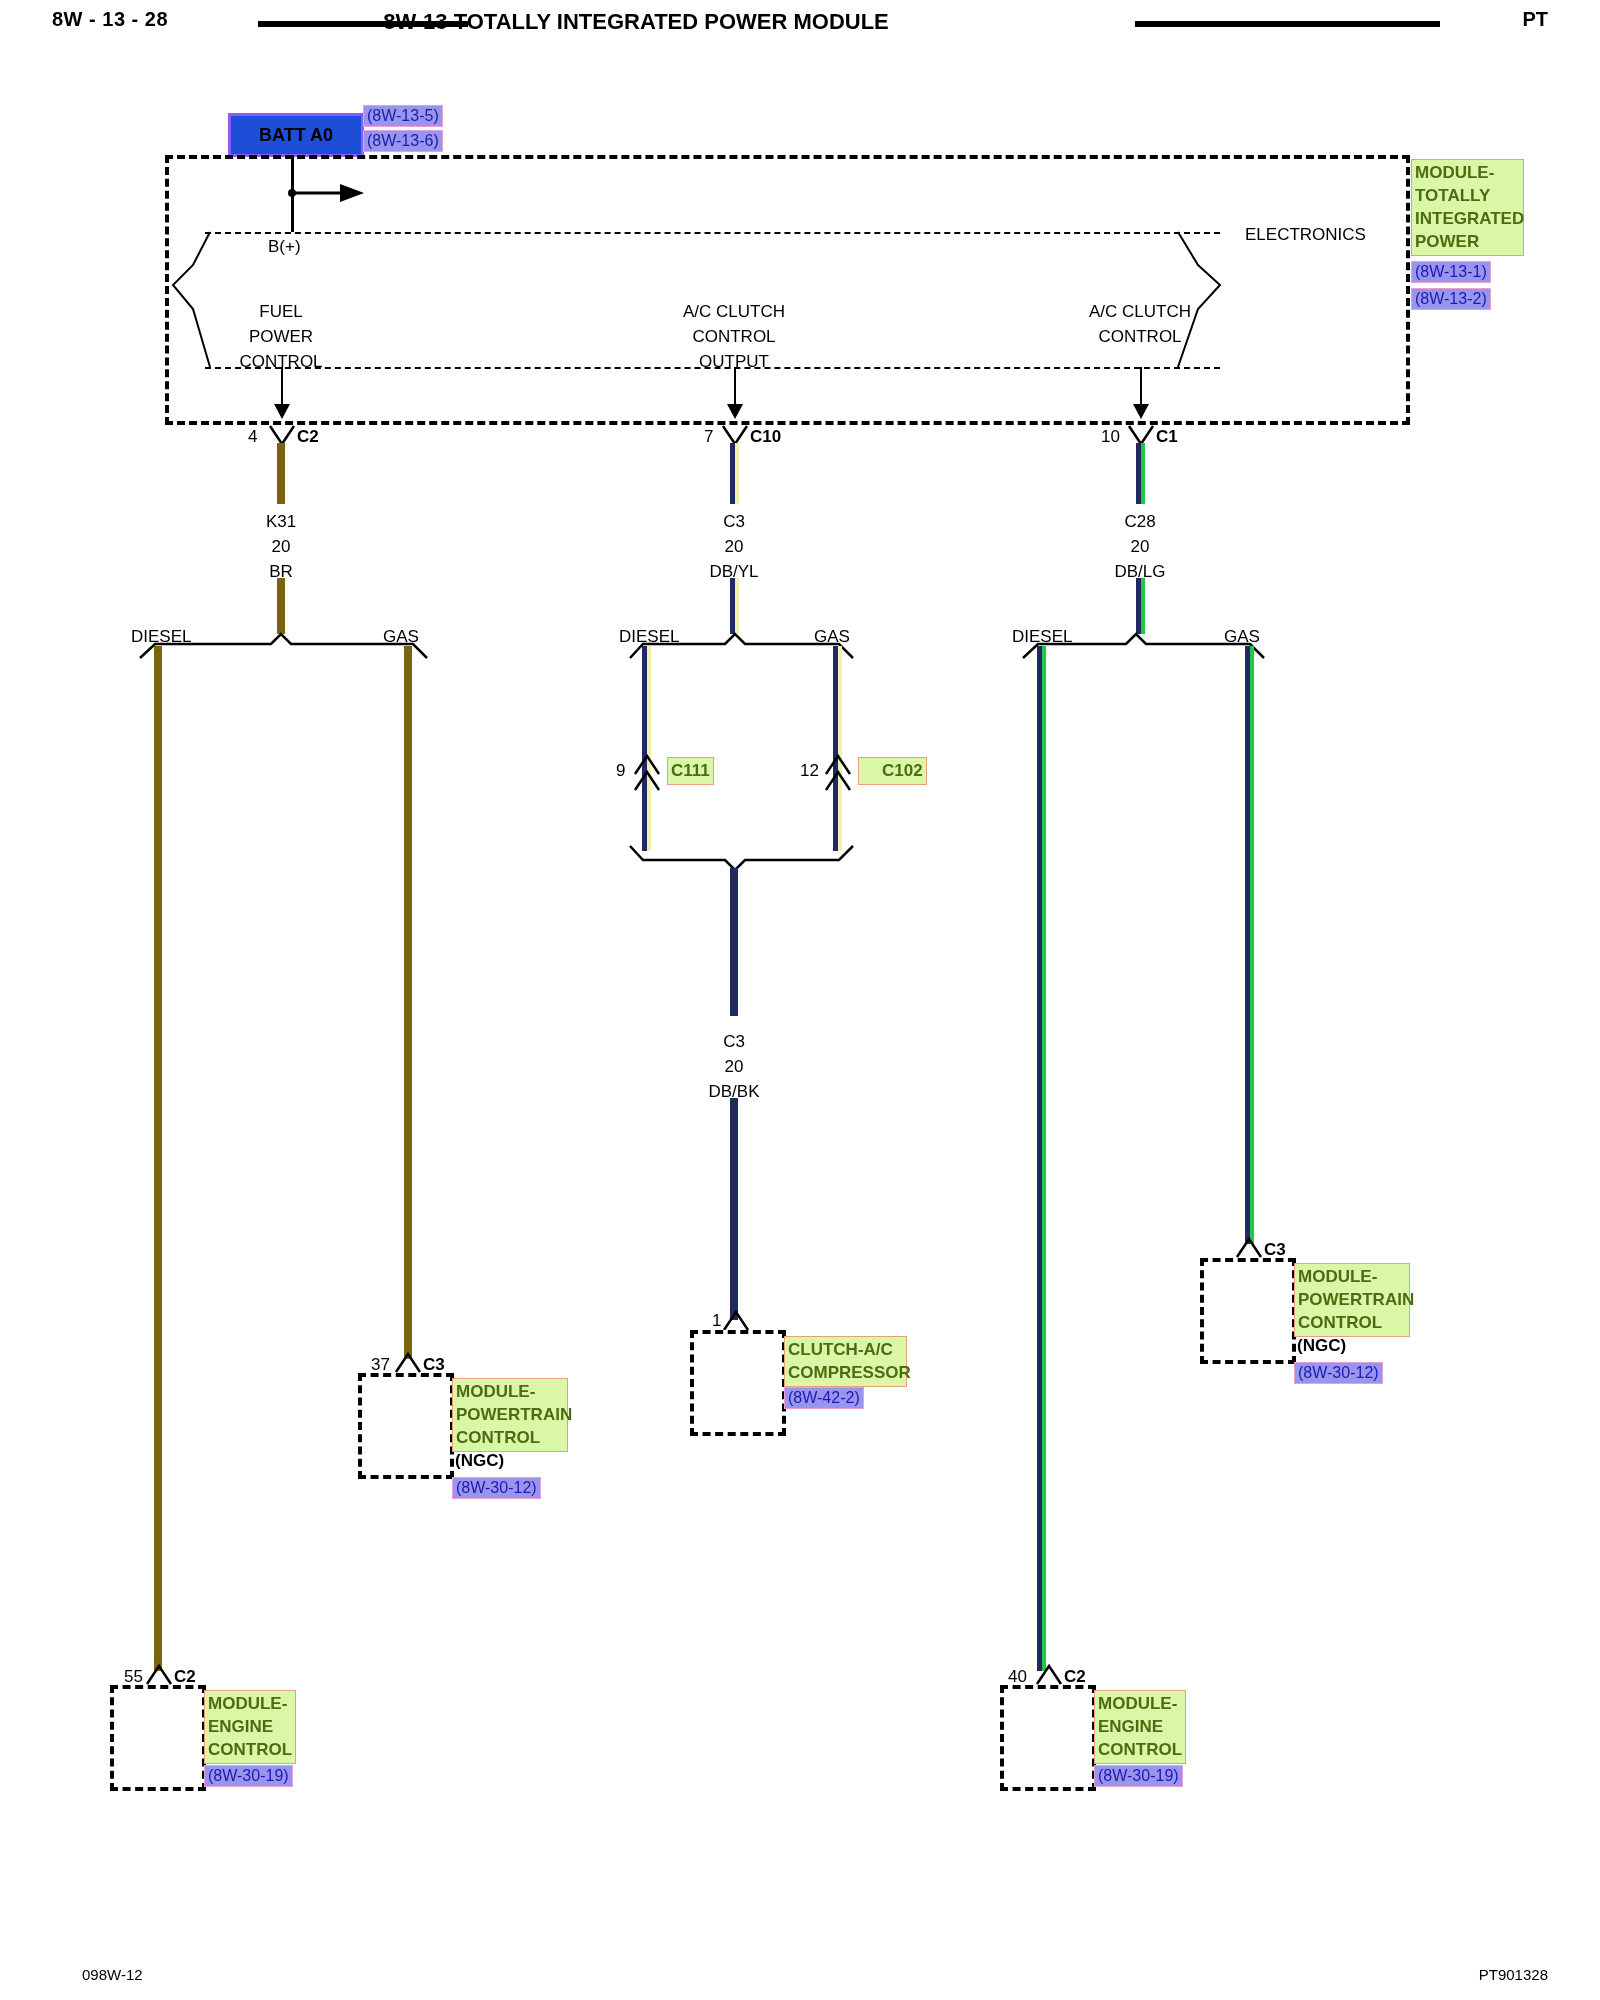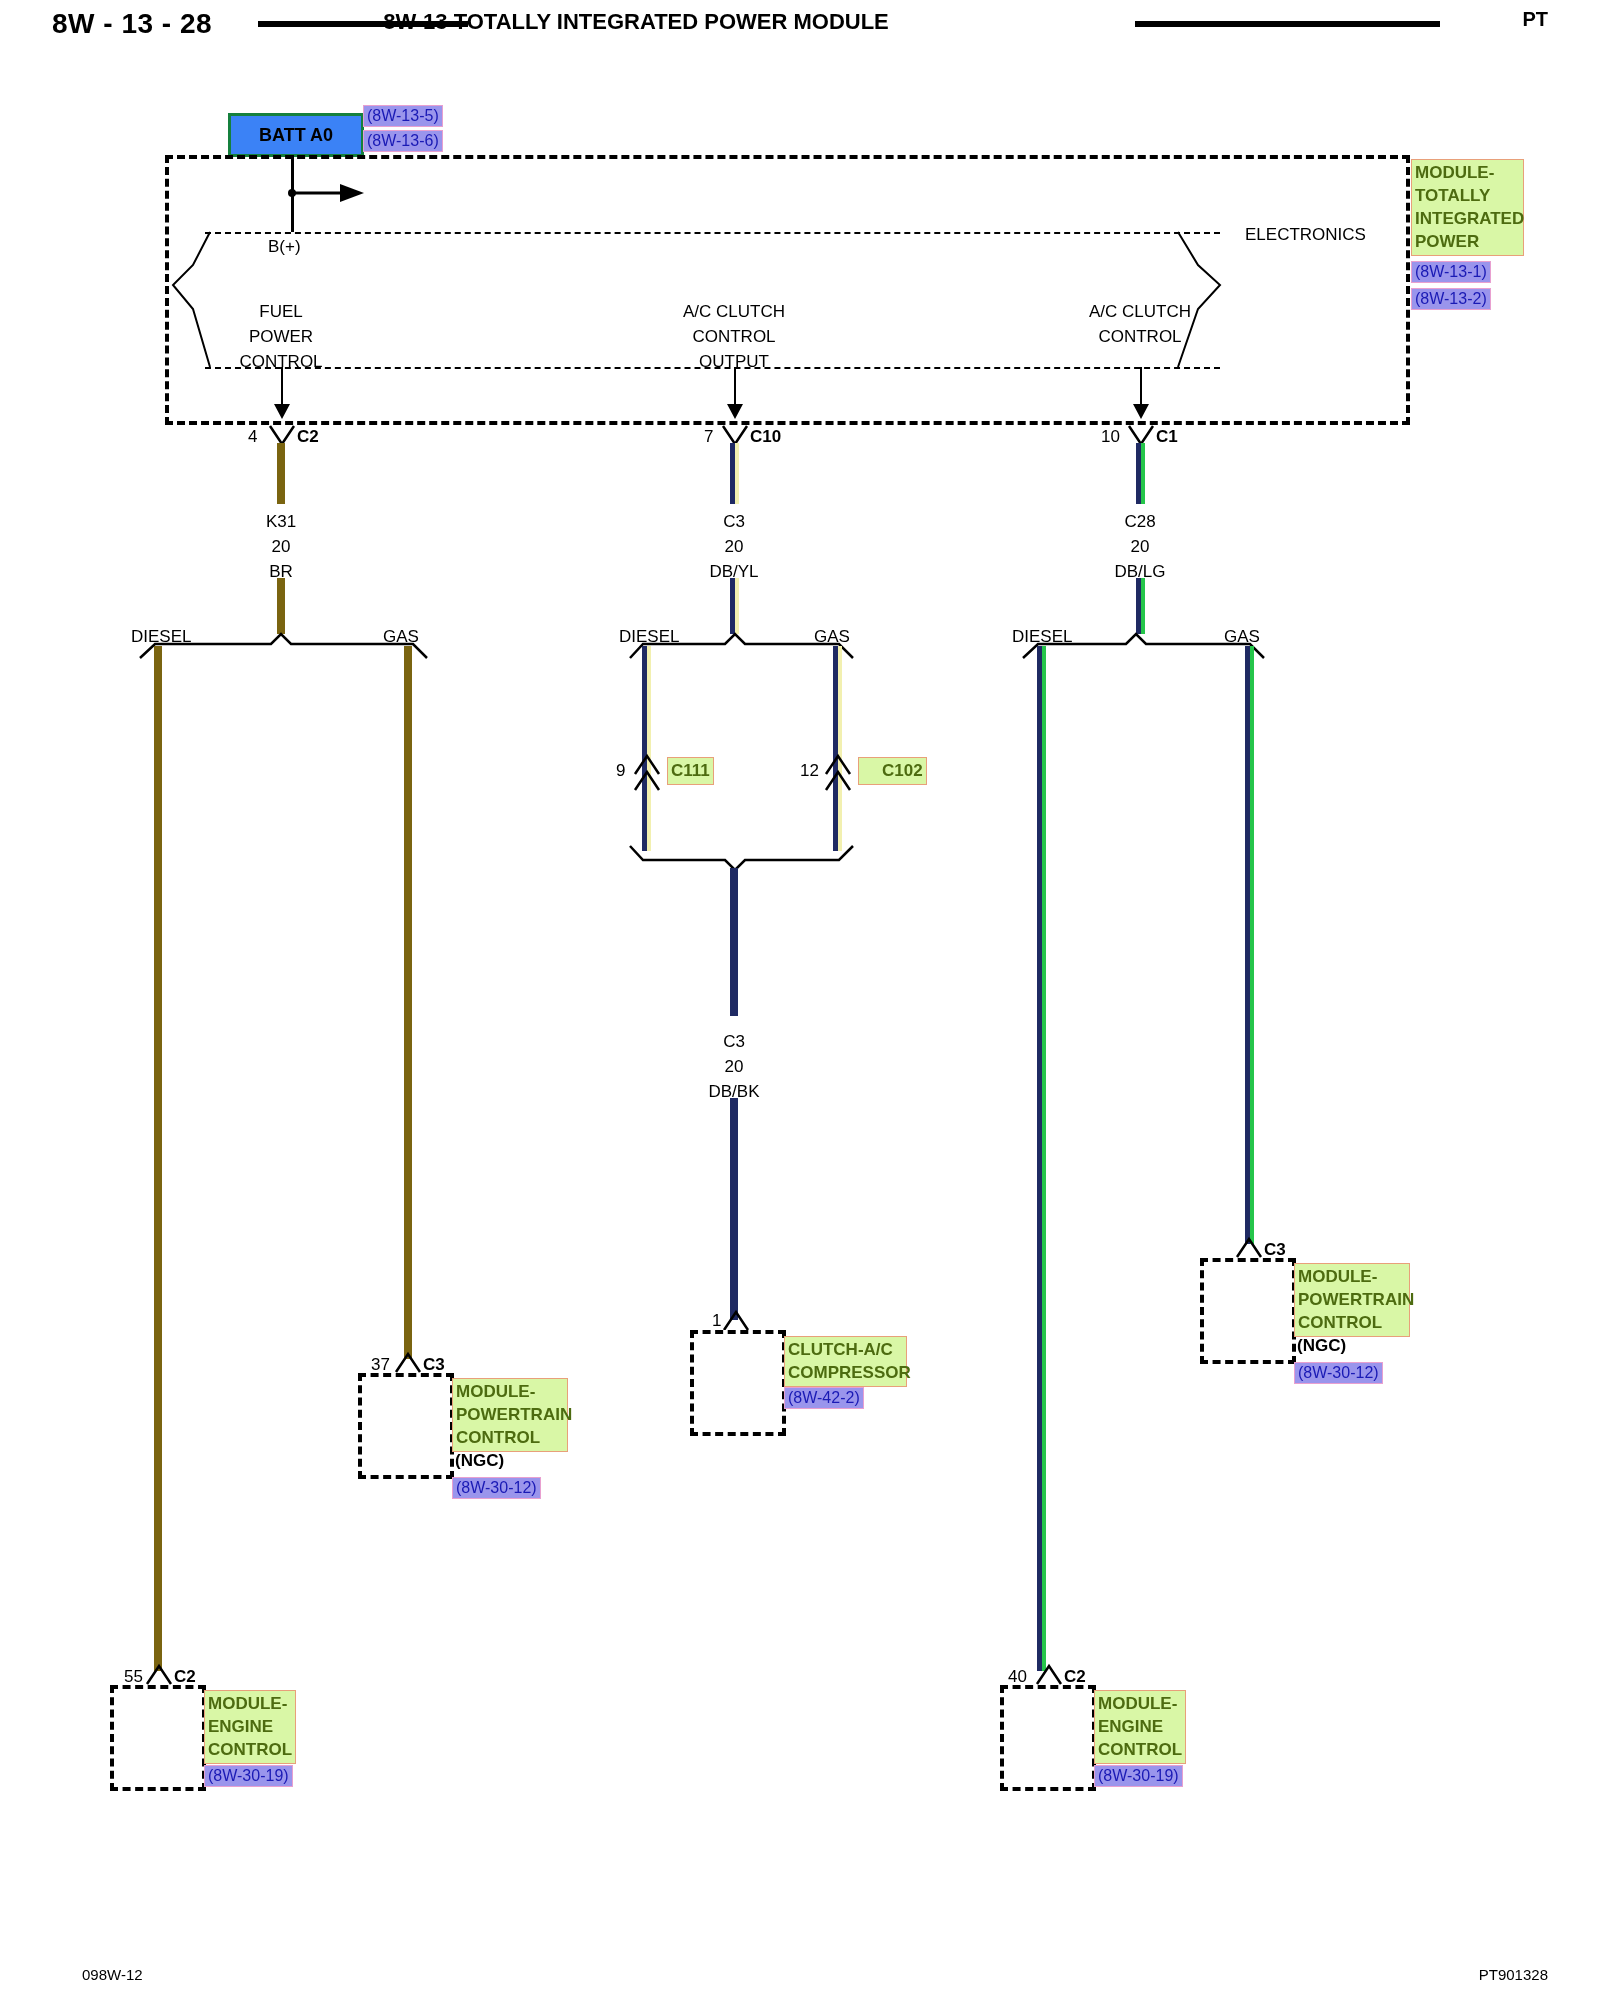--- a/index.html
+++ b/index.html
@@ -10,21 +10,21 @@
   #page{
     position:relative;
     width:1600px;
     height:2000px;
     background:#ffffff;
     overflow:hidden;
   }
   
   .hdr-left{
     position:absolute; left:52px; top:8px;
-    font-size:28px; font-weight:bold; letter-spacing:.5px;
+    font-size:20px; font-weight:bold; letter-spacing:.5px;
     white-space:nowrap;
   }
   .hdr-title{
     position:absolute; left:0; top:9px; width:1272px;
     text-align:center; font-size:22px; font-weight:bold;
     white-space:nowrap;
   }
   .hdr-right{
     position:absolute; right:52px; top:8px;
     font-size:20px; font-weight:bold;
@@ -68,22 +68,22 @@
   }
   .plainlbl{
     position:absolute;
     font-size:17px; font-weight:bold; color:#000;
     white-space:nowrap; line-height:1;
   }
 
   
   .battbox{
     position:absolute;
-    border:3px solid #15803d;
-    background:#3b82f6;
+    border:3px solid #8b5cf6;
+    background:#1d4ed8;
     display:flex; align-items:center; justify-content:center;
     font-size:18px; font-weight:bold;
   }
 
   
   .tipm-outer{
     position:absolute;
     border:4px dashed #000;
     background:transparent;
   }

